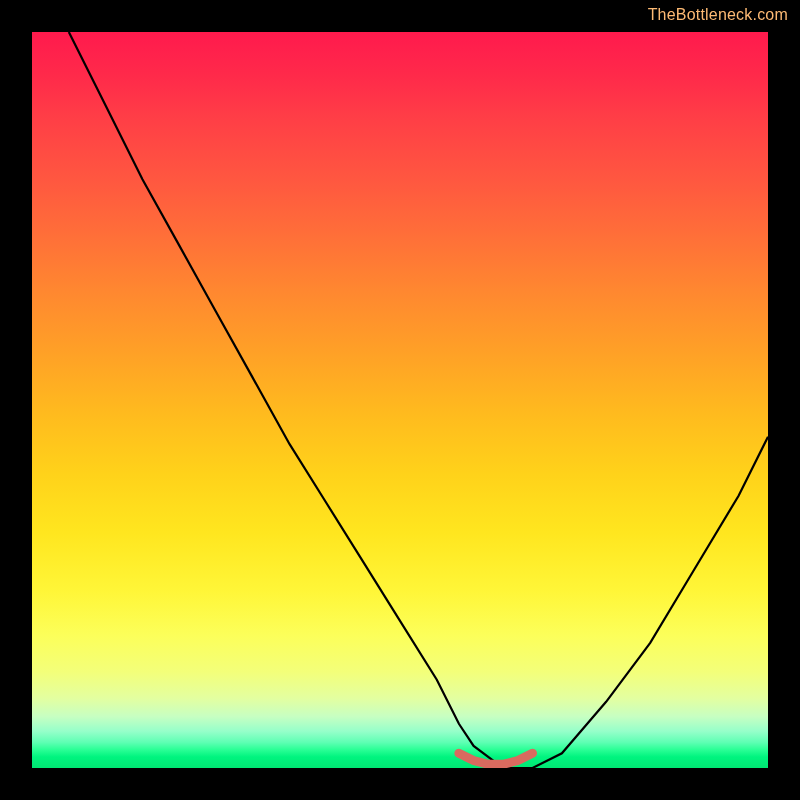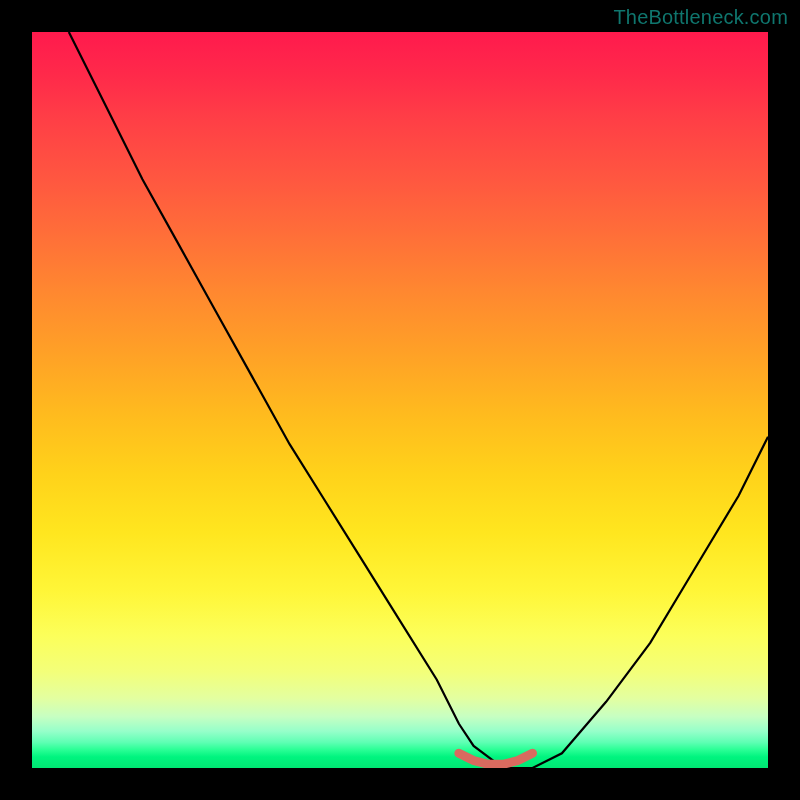--- a/index.html
+++ b/index.html
@@ -50,22 +50,22 @@
     position: absolute;
     left: 0;
     top: 0;
     width: 736px;
     height: 736px;
   }
   .watermark {
     position: absolute;
     top: 6px;
     right: 12px;
-    color: #0f766e;
-    font-size: 20px;
+    color: #fdba74;
+    font-size: 16px;
     letter-spacing: 0.2px;
     font-weight: 500;
   }
 </style>
 </head>
 <body>
 
 <div class="frame">
 
   <div class="watermark">TheBottleneck.com</div>

